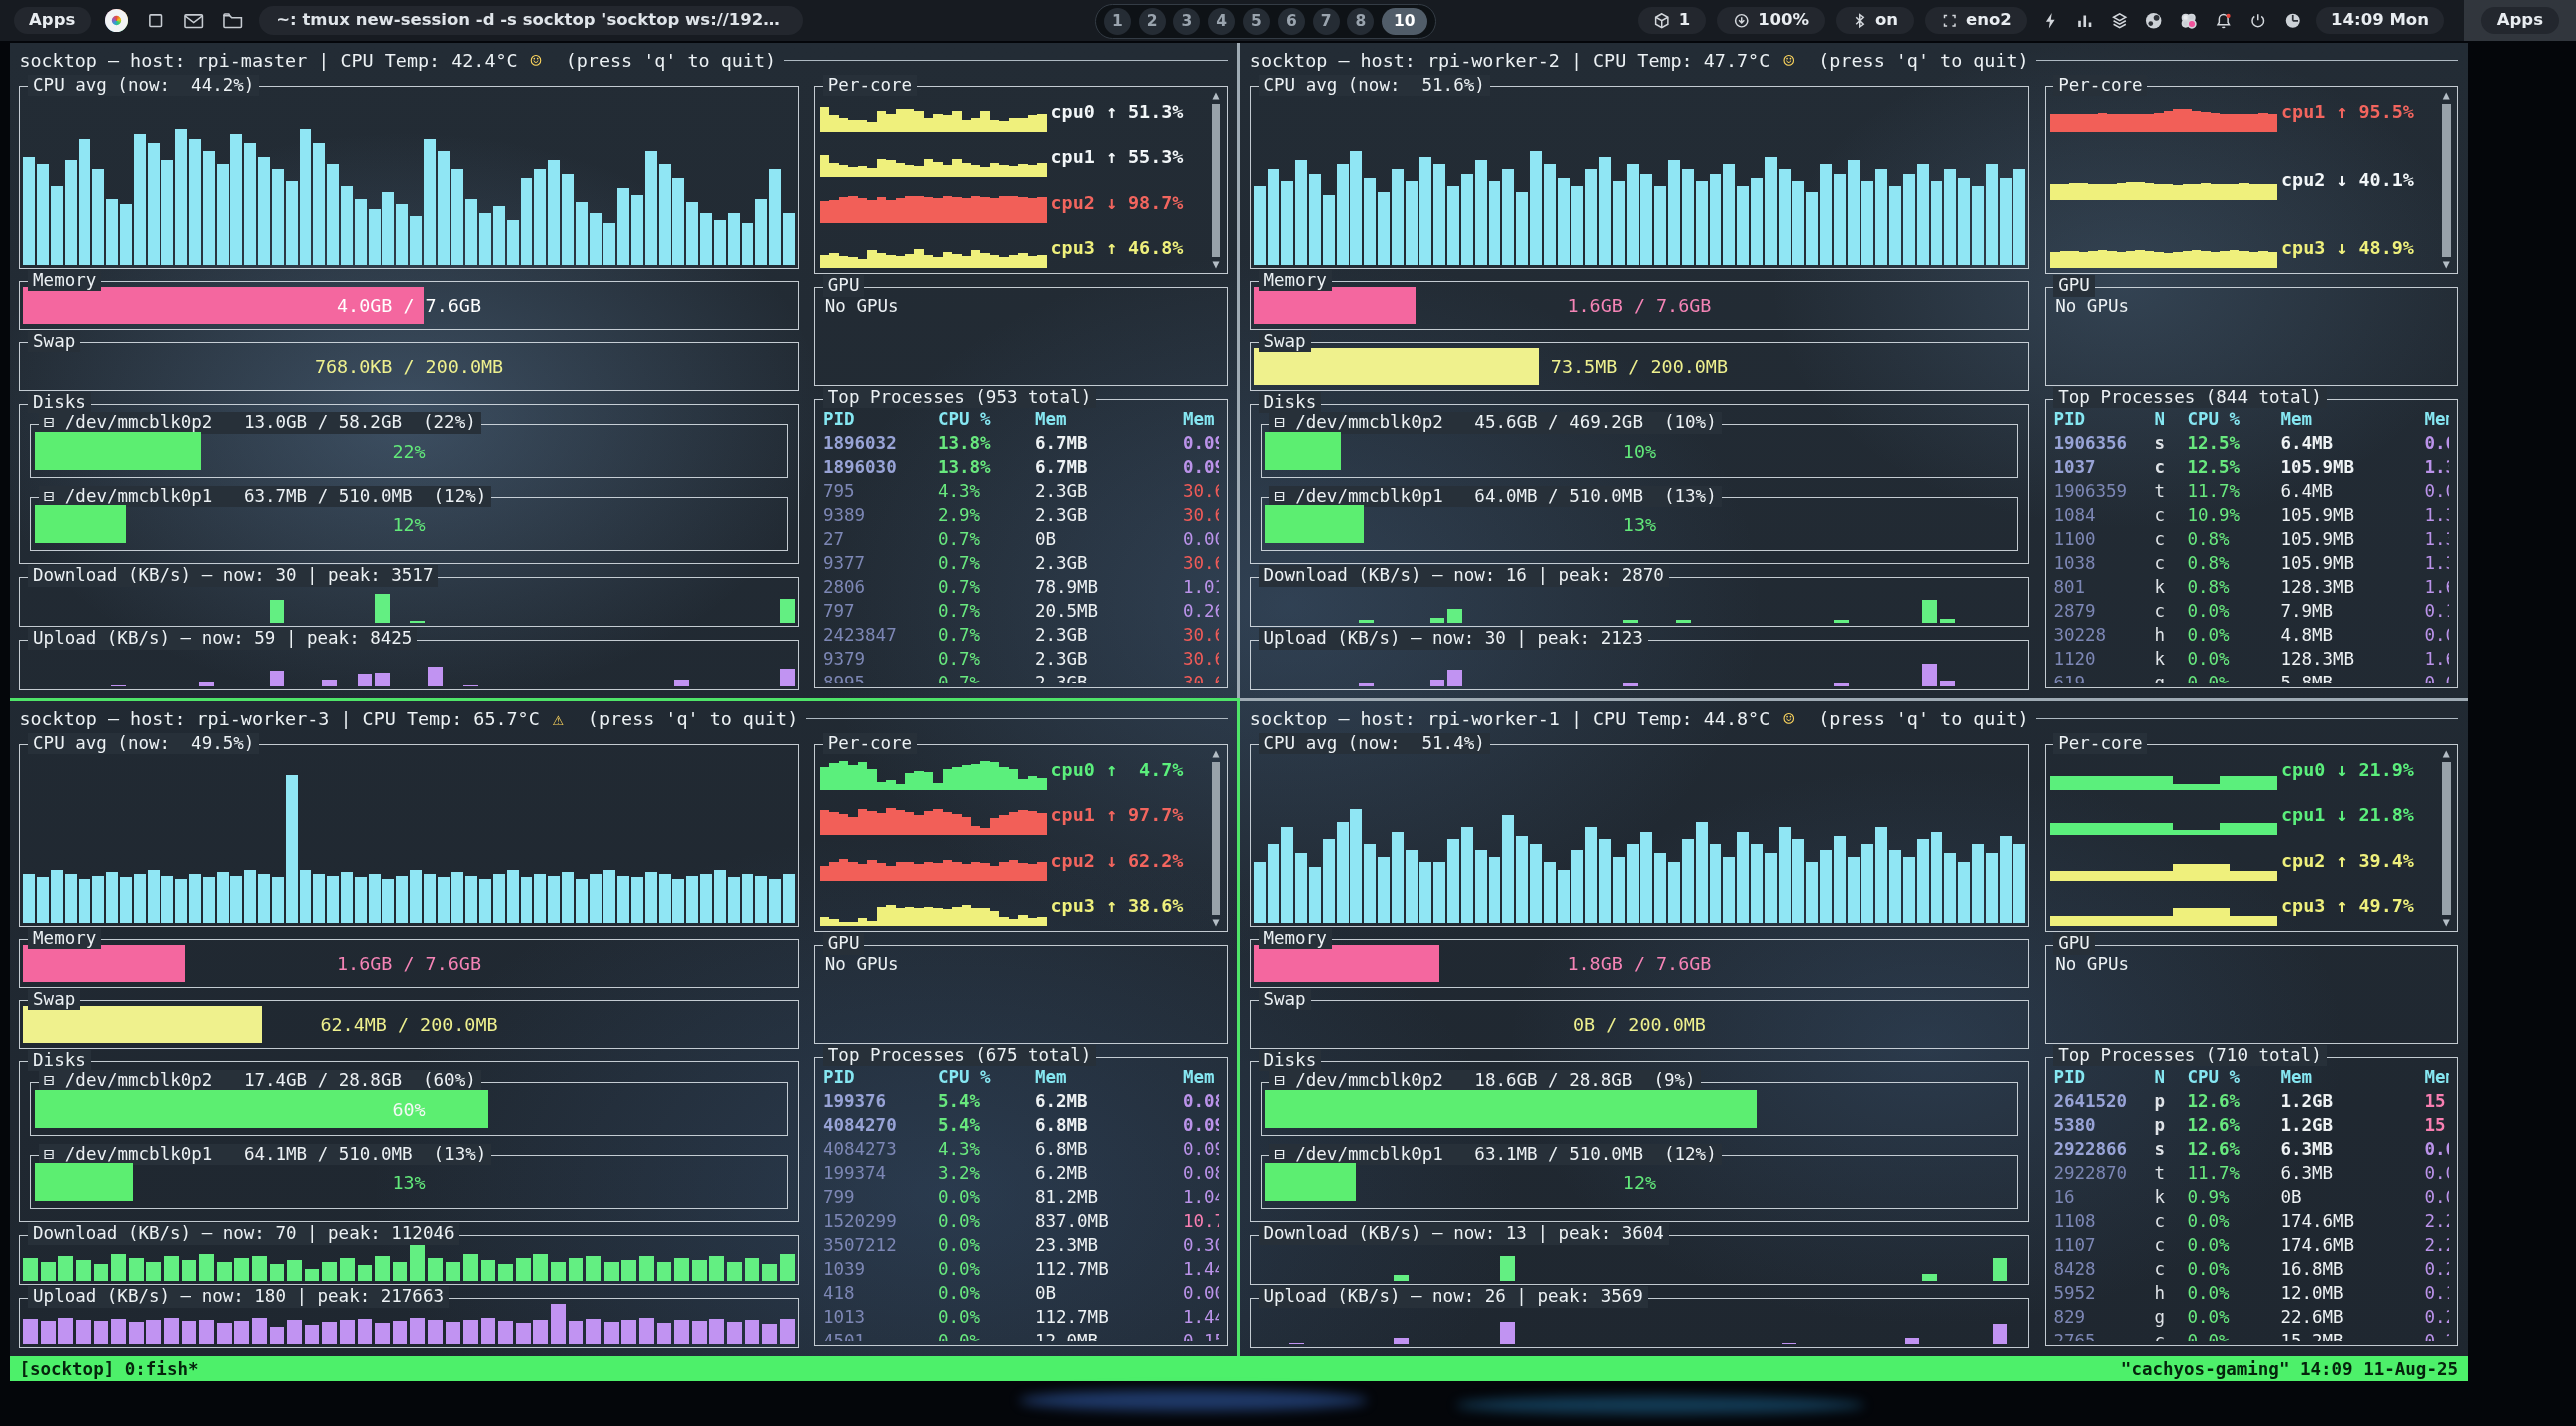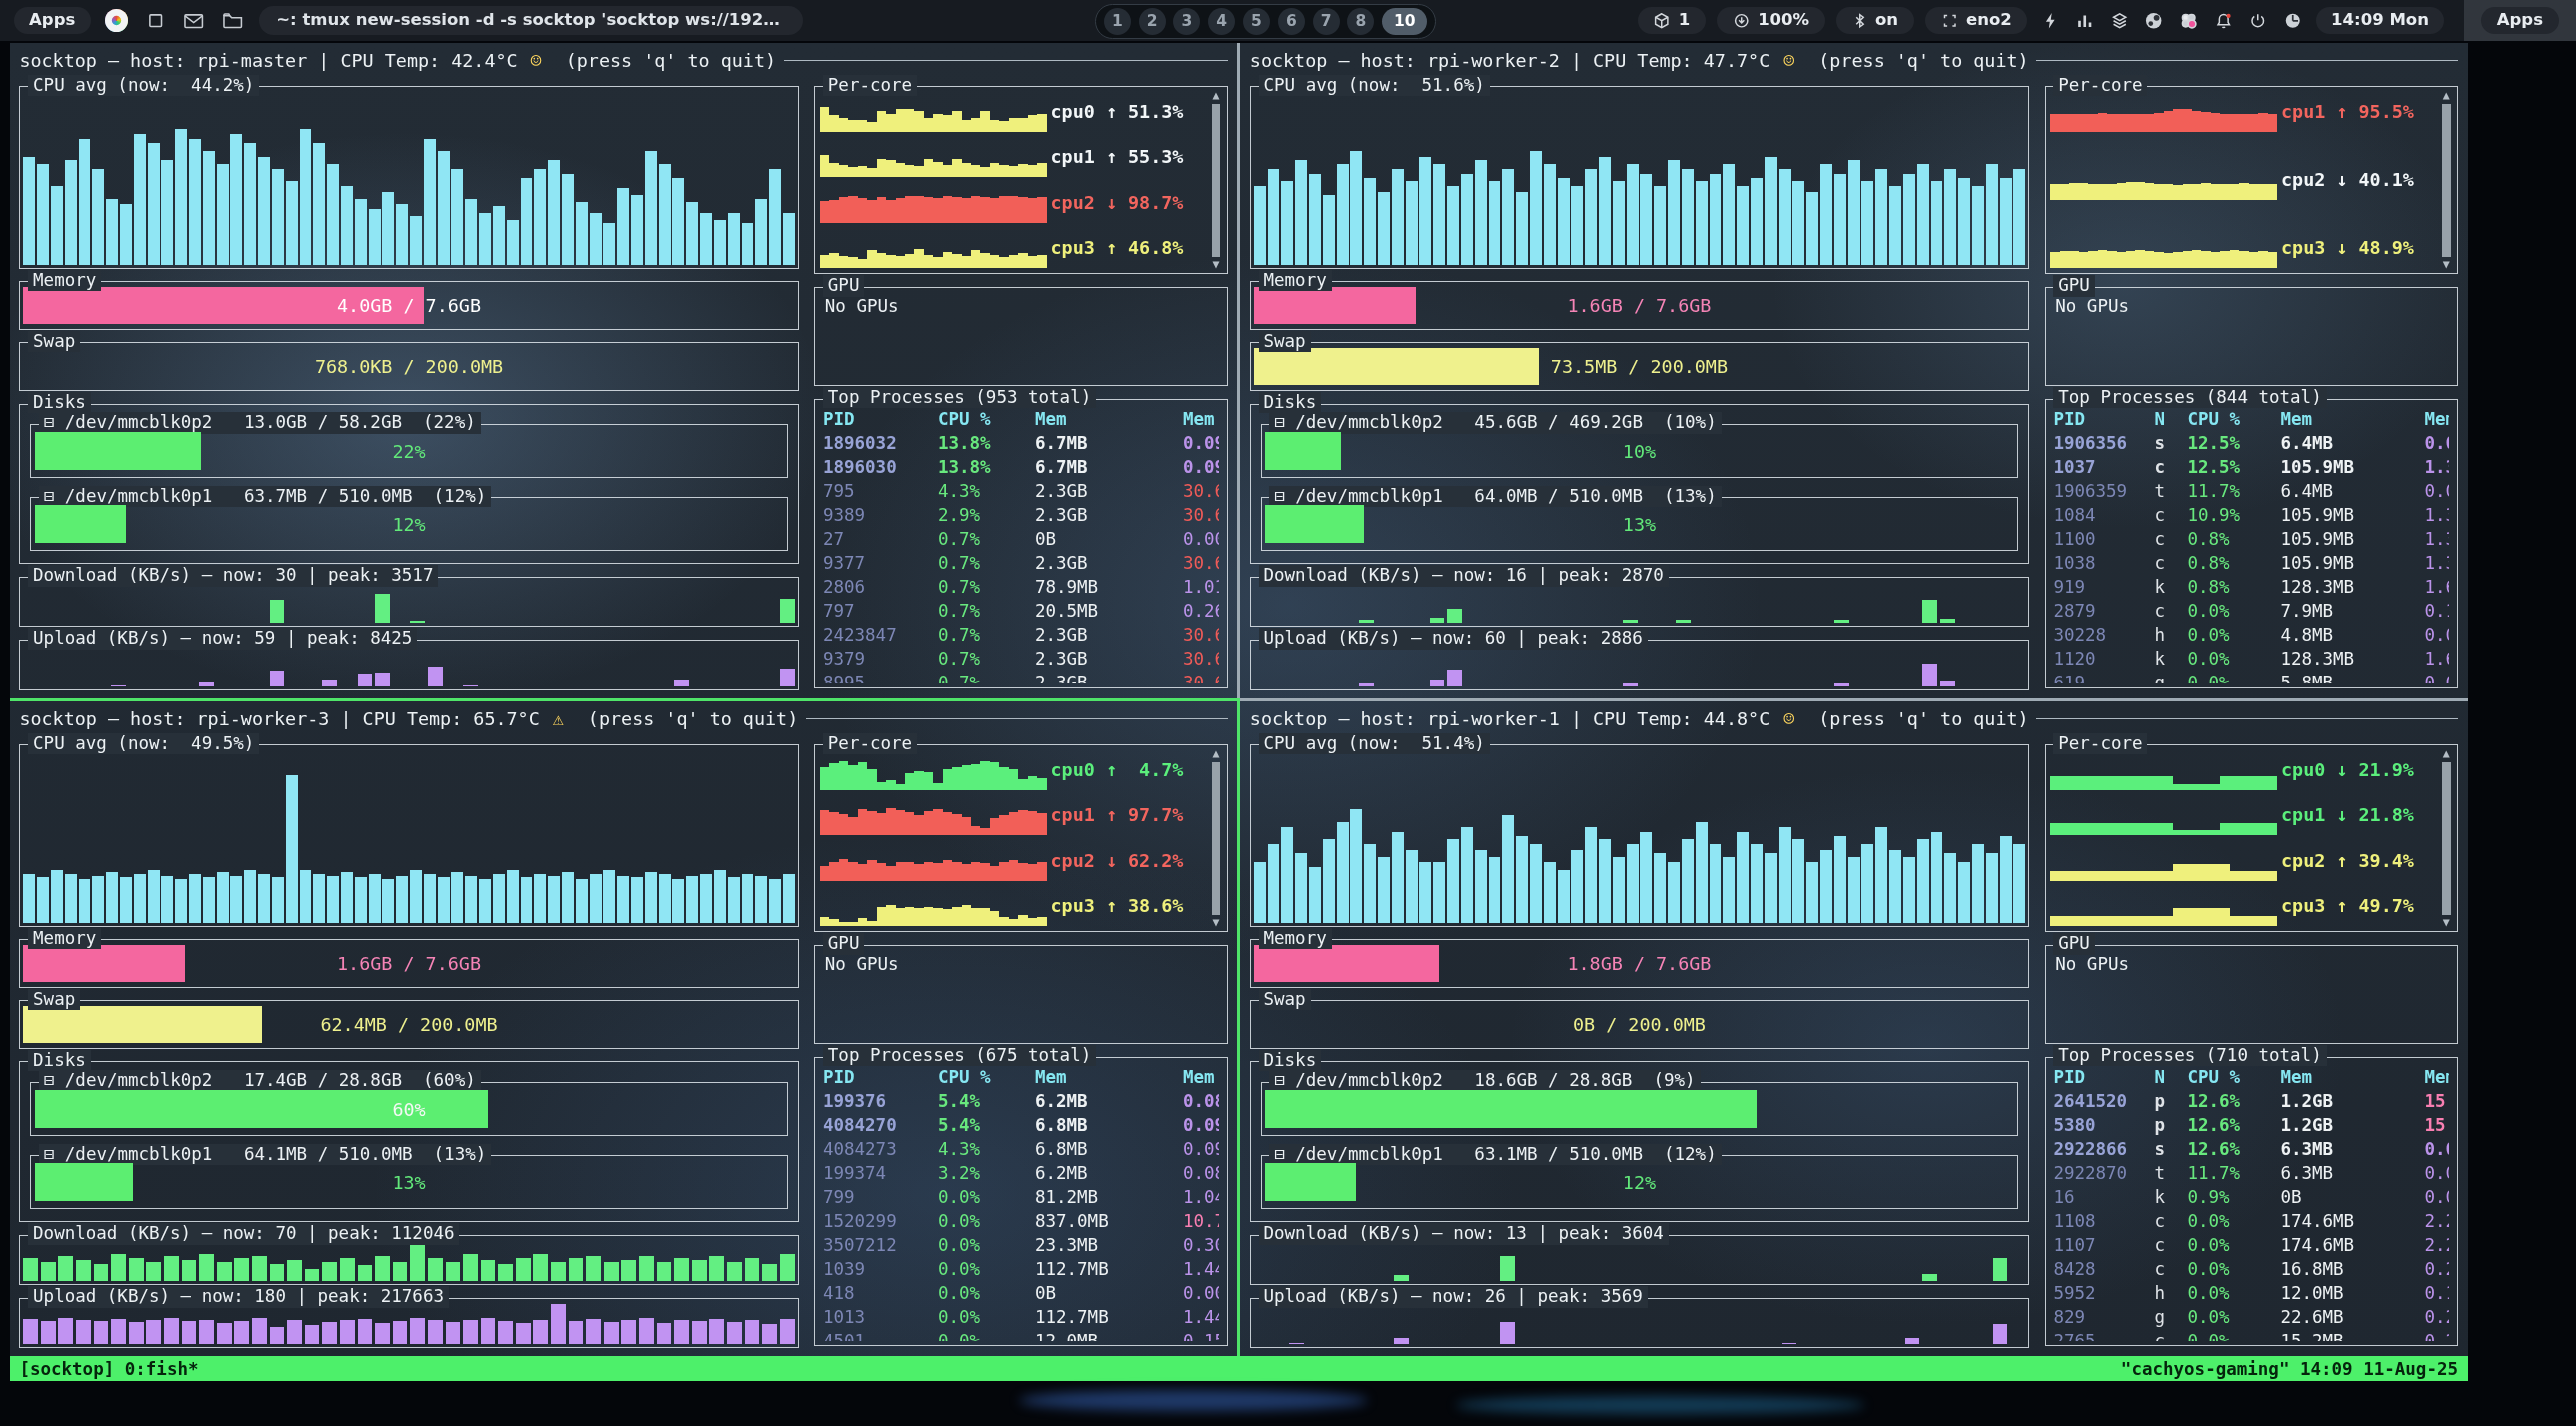--- a/index.html
+++ b/index.html
@@ -709,21 +709,21 @@
                 <i style="background: transparent; height: 0%;"></i>
                 <i style="background: rgb(99, 239, 130); height: 55%;"></i>
                 <i style="background: rgb(99, 239, 130); height: 10%;"></i>
                 <i style="background: transparent; height: 0%;"></i>
                 <i style="background: transparent; height: 0%;"></i>
                 <i style="background: transparent; height: 0%;"></i>
                 <i style="background: transparent; height: 0%;"></i>
               </div>
             </div>
             <div class="box net-box">
-              <span class="blabel">Upload (KB/s) — now: 60 | peak: 2886</span>
+              <span class="blabel">Upload (KB/s) — now: 30 | peak: 2123</span>
               <div class="chart" style="gap: 2.9px;">
                 <i style="background: transparent; height: 0%;"></i>
                 <i style="background: transparent; height: 0%;"></i>
                 <i style="background: transparent; height: 0%;"></i>
                 <i style="background: transparent; height: 0%;"></i>
                 <i style="background: transparent; height: 0%;"></i>
                 <i style="background: transparent; height: 0%;"></i>
                 <i style="background: rgb(193, 147, 242); height: 8%;"></i>
                 <i style="background: transparent; height: 0%;"></i>
                 <i style="background: transparent; height: 0%;"></i>
@@ -870,21 +870,21 @@
             <div class="box procs-box">
               <span class="blabel">Top Processes (844 total)</span>
               <div class="ptable">
                 <div class="prow phead cols5"><span>PID</span><span>N</span><span>CPU %</span><span>Mem</span><span>Mem %</span></div>
                 <div class="prow cols5 rb"><span class="c-pid">1906356</span><span class="c-n">s</span><span class="c-cpu">12.5%</span><span class="c-mem">6.4MB</span><span class="c-mm" style="color: rgb(187, 147, 234);">0.08%</span></div>
                 <div class="prow cols5 rb"><span class="c-pid">1037</span><span class="c-n">c</span><span class="c-cpu">12.5%</span><span class="c-mem">105.9MB</span><span class="c-mm" style="color: rgb(187, 147, 234);">1.36%</span></div>
                 <div class="prow cols5"><span class="c-pid">1906359</span><span class="c-n">t</span><span class="c-cpu">11.7%</span><span class="c-mem">6.4MB</span><span class="c-mm" style="color: rgb(187, 147, 234);">0.08%</span></div>
                 <div class="prow cols5"><span class="c-pid">1084</span><span class="c-n">c</span><span class="c-cpu">10.9%</span><span class="c-mem">105.9MB</span><span class="c-mm" style="color: rgb(187, 147, 234);">1.36%</span></div>
                 <div class="prow cols5"><span class="c-pid">1100</span><span class="c-n">c</span><span class="c-cpu">0.8%</span><span class="c-mem">105.9MB</span><span class="c-mm" style="color: rgb(187, 147, 234);">1.36%</span></div>
                 <div class="prow cols5"><span class="c-pid">1038</span><span class="c-n">c</span><span class="c-cpu">0.8%</span><span class="c-mem">105.9MB</span><span class="c-mm" style="color: rgb(187, 147, 234);">1.36%</span></div>
-                <div class="prow cols5"><span class="c-pid">919</span><span class="c-n">k</span><span class="c-cpu">0.8%</span><span class="c-mem">128.3MB</span><span class="c-mm" style="color: rgb(187, 147, 234);">1.64%</span></div>
+                <div class="prow cols5"><span class="c-pid">801</span><span class="c-n">k</span><span class="c-cpu">0.8%</span><span class="c-mem">128.3MB</span><span class="c-mm" style="color: rgb(187, 147, 234);">1.64%</span></div>
                 <div class="prow cols5"><span class="c-pid">2879</span><span class="c-n">c</span><span class="c-cpu">0.0%</span><span class="c-mem">7.9MB</span><span class="c-mm" style="color: rgb(187, 147, 234);">0.10%</span></div>
                 <div class="prow cols5"><span class="c-pid">30228</span><span class="c-n">h</span><span class="c-cpu">0.0%</span><span class="c-mem">4.8MB</span><span class="c-mm" style="color: rgb(187, 147, 234);">0.06%</span></div>
                 <div class="prow cols5"><span class="c-pid">1120</span><span class="c-n">k</span><span class="c-cpu">0.0%</span><span class="c-mem">128.3MB</span><span class="c-mm" style="color: rgb(187, 147, 234);">1.64%</span></div>
                 <div class="prow cols5"><span class="c-pid">619</span><span class="c-n">g</span><span class="c-cpu">0.0%</span><span class="c-mem">5.8MB</span><span class="c-mm" style="color: rgb(187, 147, 234);">0.07%</span></div>
               </div>
             </div>
           </div>
         </div>
       </div>
       <div class="pane" style="grid-area: 3 / 1 / 4 / 2;">

